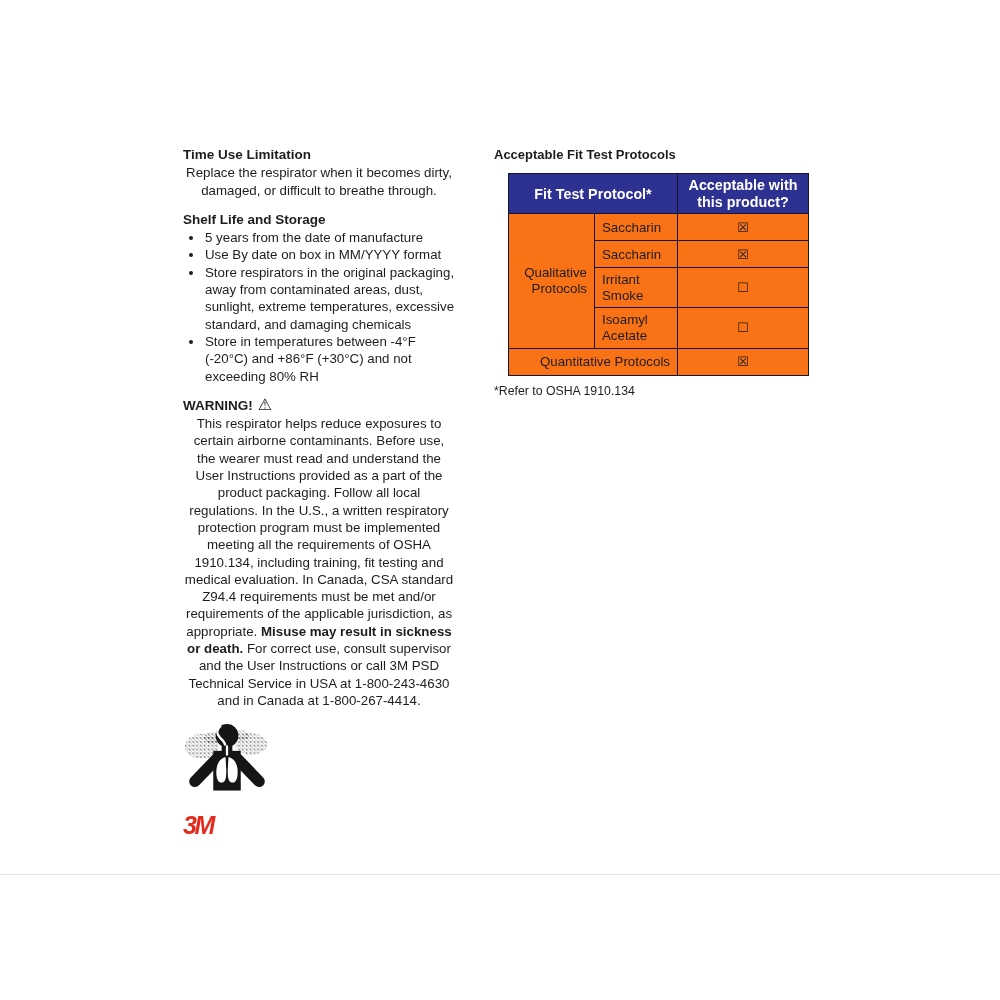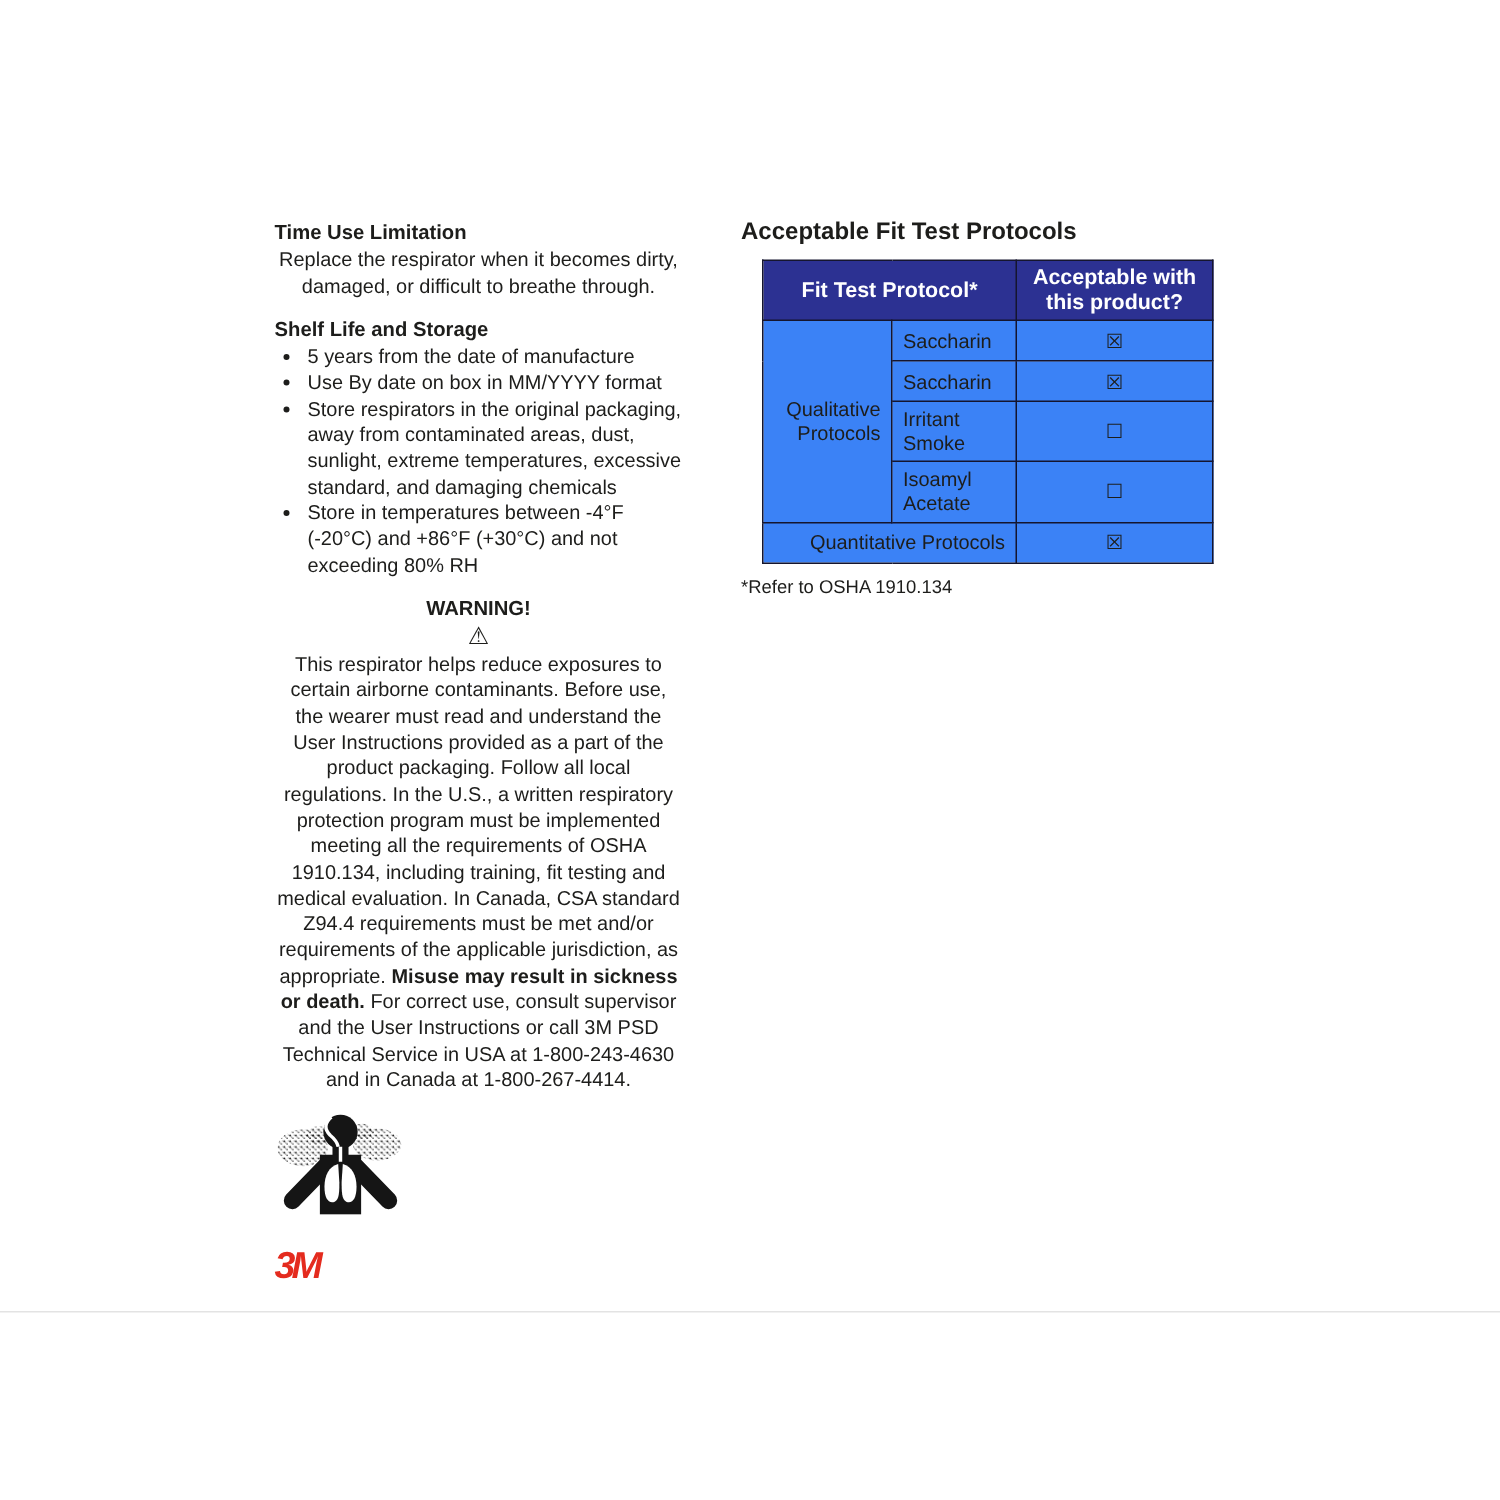--- a/index.html
+++ b/index.html
@@ -8,42 +8,42 @@
     font-family:"Liberation Sans", sans-serif; color:#1d1d1b; overflow:hidden;
   }
   .bottom-line { position:absolute; left:0; right:0; bottom:2px; height:1px; background:#e3e3e3; }
 
   
   .left-col { position:absolute; left:183px; top:146px; width:272px; font-size:13.3px; line-height:17.3px; }
   .left-col h3 { margin:0 0 1px 0; font-size:13.5px; line-height:17.3px; font-weight:bold; }
   .left-col p { margin:0 0 12px 0;text-align:center; }
   .left-col ul { margin:0 0 12px 0; padding-left:21px; list-style:disc outside; }
   .left-col li { margin:0; padding-left:1px; }
-  .warning-head { display:flex; align-items:center; gap:5px;flex-direction:column; }
+  .warning-head { display:flex; align-items:center; gap:5px; }
   .warning-tri { font-size:16px; line-height:14px; font-weight:normal; position:relative; top:-1px; }
   .bold-inline { font-weight:bold; }
 
   .pictogram { margin:3px 0 0 2px; display:block; }
   .logo {
     margin-top:15px; color:var(--logo_red,#e42b1e);
     font-size:25px; font-weight:900; font-style:italic; letter-spacing:-2.5px; line-height:22px;
   }
 
   
   .right-col { position:absolute; left:494px; top:146px; width:340px; }
-  .right-col h3 { margin:0 0 10px 0; font-size:16px; line-height:17.3px; font-weight:bold; }
+  .right-col h3 { margin:0 0 10px 0; font-size:13px; line-height:17.3px; font-weight:bold; }
 
   table.fit { border-collapse:collapse; table-layout:fixed; width:300px; margin-left:14px;border-radius:12px; }
   table.fit col.c1 { width:86px; } table.fit col.c2 { width:83px; } table.fit col.c3 { width:131px; }
   table.fit th, table.fit td { border:1.6px solid #15152e; }
   table.fit th {
     background:var(--header_blue,#2c3192); color:#fff; font-size:14.3px; line-height:16.5px;
     font-weight:bold; text-align:center; padding:3px 4px;
   }
-  table.fit td { font-size:13.3px; line-height:15.6px; padding:4px 7px; background:#3b82f6; }
+  table.fit td { font-size:13.3px; line-height:15.6px; padding:4px 7px; background:#f97316; }
   td.blue { background:var(--row_light_blue,#aec3ec); }
   td.span-cell { text-align:right; font-size:13.4px; }
   td.check-cell { text-align:center; padding:2px; }
   td.row-single { height:18px; }
   .checkbox-glyph { font-size:13px; line-height:13px; font-style:normal; }
   .footnote { margin:8px 0 0 0; font-size:12.3px; line-height:15px; }
 </style>
 </head>
 <body>
 

